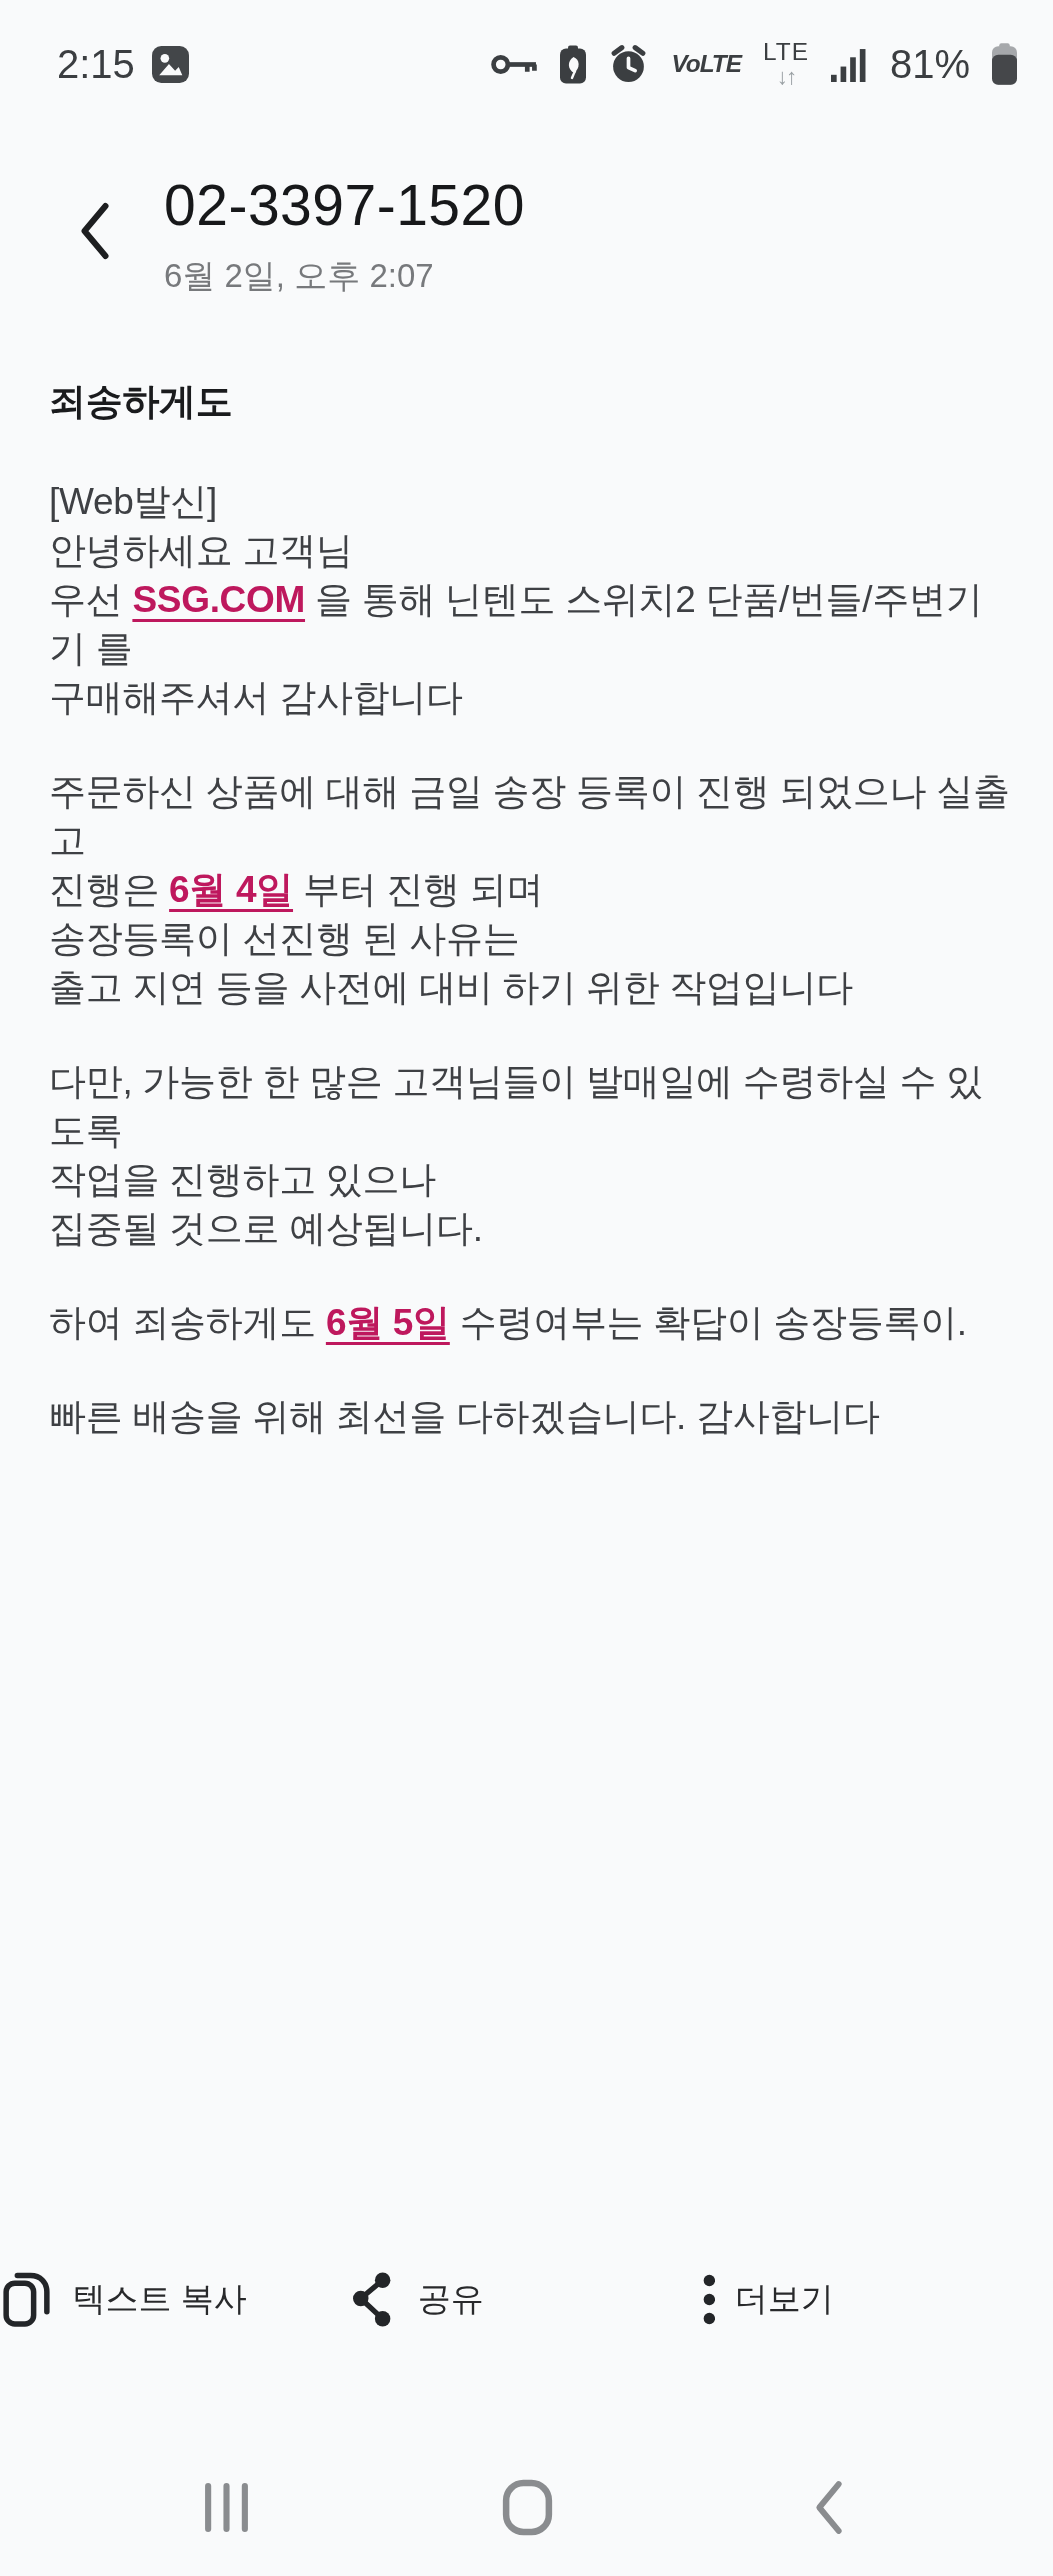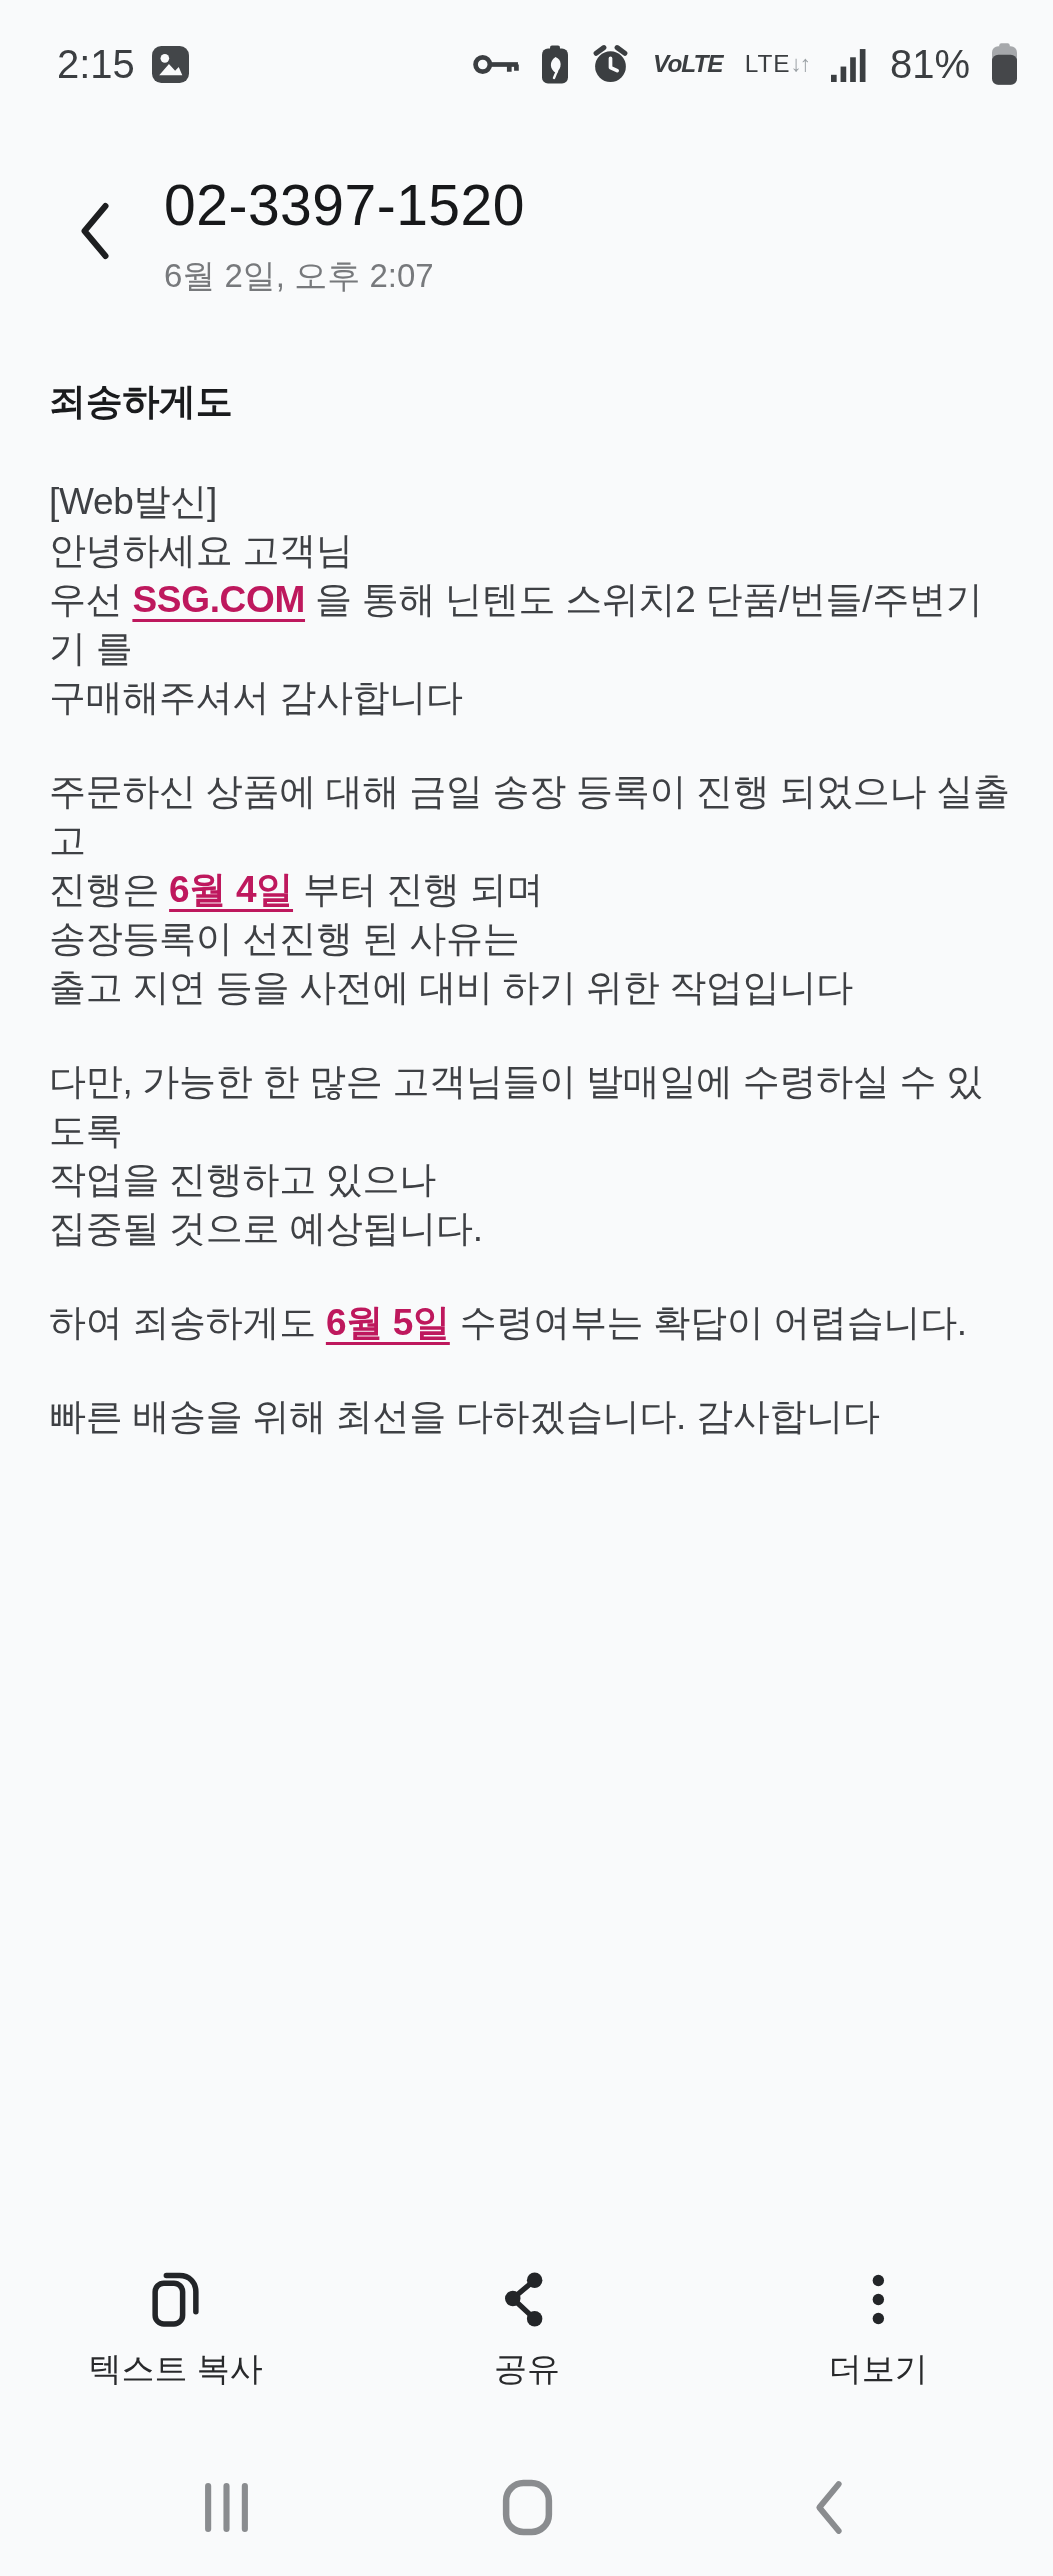--- a/index.html
+++ b/index.html
@@ -13,21 +13,21 @@
 
   
   .status-bar{position:absolute;top:0;left:0;right:0;height:105px;
     display:flex;justify-content:space-between;align-items:center;
     padding:23px 37px 0 57px;box-sizing:border-box}
   .sb-left{display:flex;align-items:center;gap:17.6px}
   .sb-time{font-size:40px;color:#3b3e41}
   .sb-right{display:flex;align-items:center;gap:22px}
   .sb-pct{font-size:40px;color:#3b3e41;margin-left:2px}
   .volte{font-size:24.4px;font-weight:700;font-style:italic;color:#3b3e41;letter-spacing:-1px}
-  .lte{display:flex;flex-direction:row;align-items:center;line-height:1}
+  .lte{display:flex;flex-direction:column;align-items:center;line-height:1}
   .lte-label{font-size:24.4px;color:#3b3e41;letter-spacing:1px;font-weight:400}
   .lte-arrows{font-size:22.4px;color:#9aa0a4;letter-spacing:-2px;margin-top:1px}
 
   
   .header{position:absolute;top:172px;left:0;right:0;height:166px}
   .back-btn{position:absolute;left:59px;top:21.5px;width:70px;height:74px;
     background:none;border:none;padding:0;display:flex;align-items:center;justify-content:center;cursor:pointer}
   .header-text{position:absolute;left:164px;top:0;cursor:pointer}
   .sender{font-size:57px;color:#17181a;font-weight:400;letter-spacing:0.5px}
   .msg-date{font-size:33px;color:#77797c;margin-top:15.6px}
@@ -35,21 +35,21 @@
   
   .message{position:absolute;left:49px;right:41px;top:377px;
     font-size:37px;line-height:49px;color:#3e4044;letter-spacing:-0.3px}
   .msg-title{font-size:37px;font-weight:700;color:#1a1b1d;margin-bottom:51px}
   .para + .para{margin-top:45px}
   .em{font-weight:700;color:#be185d;text-decoration:underline;
     text-decoration-thickness:3.4px;text-underline-offset:6.8px}
 
   
   .action-bar{position:absolute;left:0;right:0;top:2272px;display:flex}
-  .ab-item{flex:1;display:flex;flex-direction:column;align-items:center;gap:19.5px;
+  .ab-item{flex:1;display:flex;flex-direction:row;align-items:center;gap:19.5px;
     background:none;border:none;padding:0;cursor:pointer;font-family:inherit}
   .ab-icon{height:55px;display:flex;align-items:center;justify-content:center}
   .ab-label{font-size:33px;color:#28292b}
 
   
   .nav-bar{position:absolute;left:0;right:0;top:2447px;height:121px;
     display:flex;justify-content:center;align-items:center;gap:219px}
   .nav-btn{background:none;border:none;padding:0;width:82px;height:82px;
     display:flex;align-items:center;justify-content:center;cursor:pointer}
 
@@ -147,21 +147,21 @@
           <div class="line"><span>진행은 </span><span class="em">6월 4일</span><span> 부터 진행 되며</span></div>
           <div class="line"><span>송장등록이 선진행 된 사유는</span></div>
           <div class="line"><span>출고 지연 등을 사전에 대비 하기 위한 작업입니다</span></div>
         </div>
         <div class="para">
           <div class="line"><span>다만, 가능한 한 많은 고객님들이 발매일에 수령하실 수 있도록</span></div>
           <div class="line"><span>작업을 진행하고 있으나</span></div>
           <div class="line"><span>집중될 것으로 예상됩니다.</span></div>
         </div>
         <div class="para">
-          <div class="line"><span>하여 죄송하게도 </span><span class="em">6월 5일</span><span> 수령여부는 확답이 어렵습니다.</span></div>
+          <div class="line"><span>하여 죄송하게도 </span><span class="em">6월 5일</span><span> 수령여부는 확답이 송장등록이.</span></div>
         </div>
         <div class="para">
           <div class="line"><span>빠른 배송을 위해 최선을 다하겠습니다. 감사합니다</span></div>
         </div>
       </div>
   </div>
 
   <div class="action-bar">
     <button class="ab-item">
       <span class="ab-icon">

